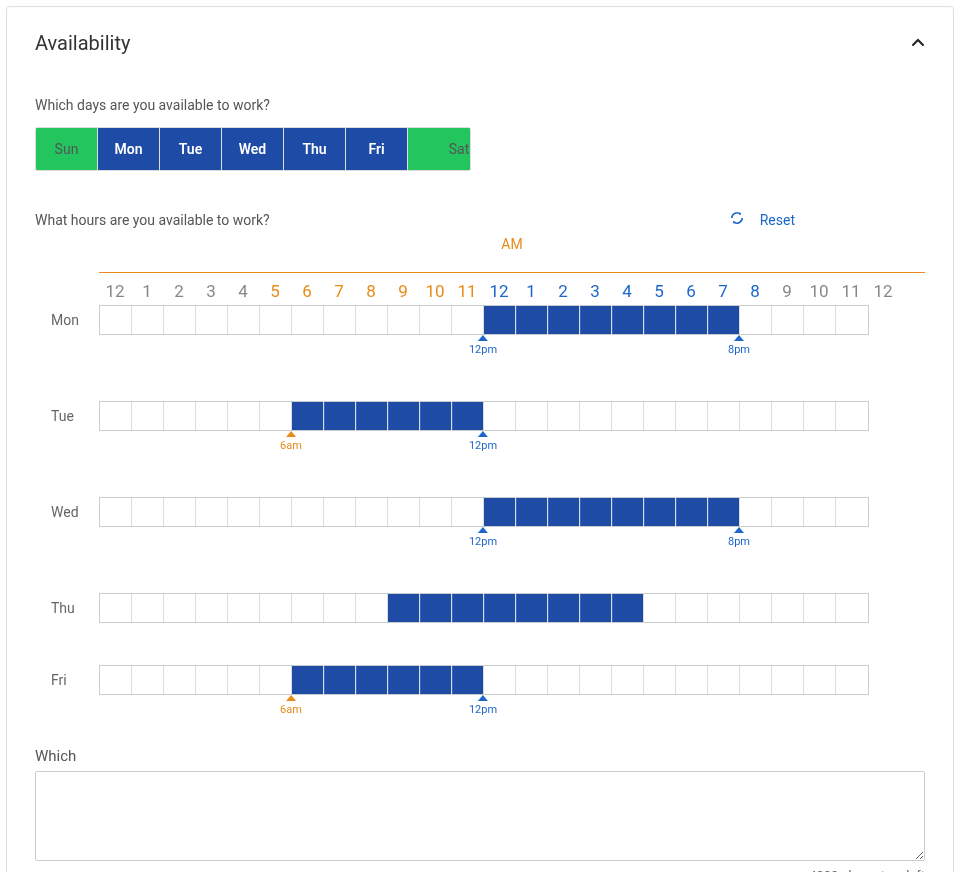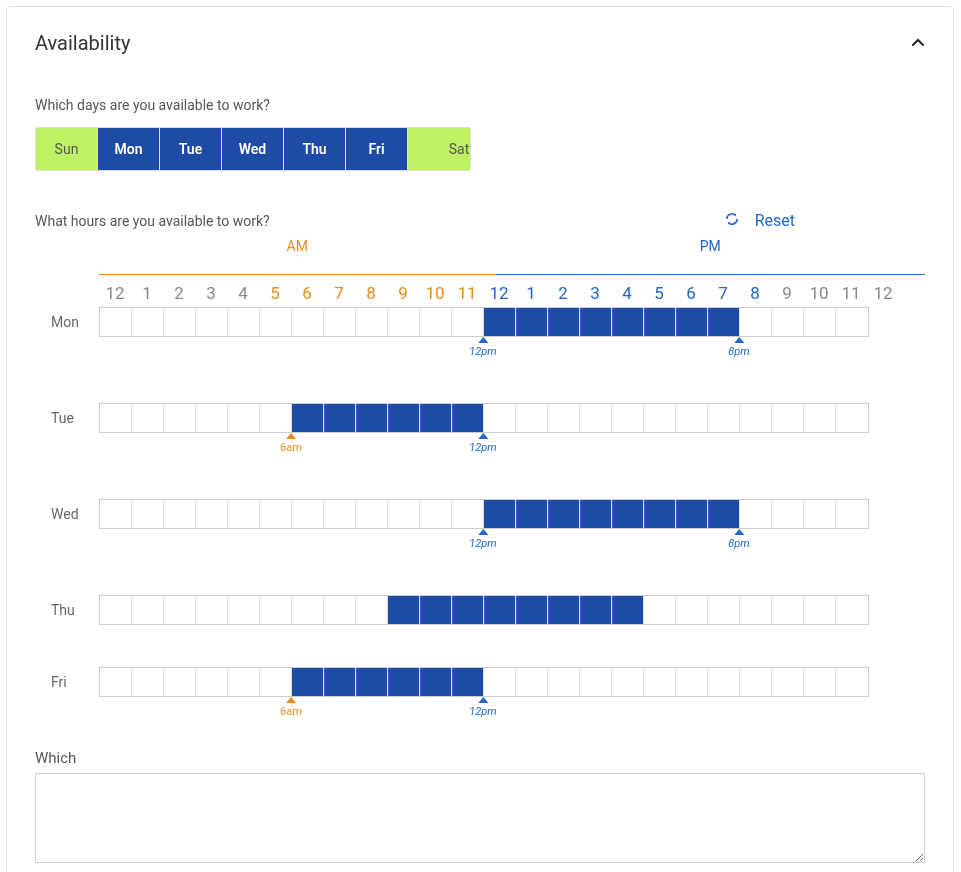--- a/index.html
+++ b/index.html
@@ -45,42 +45,42 @@
     margin-bottom: 40px;
   }
   .day-btn {
     width: 62px;
     height: 42px;
     display: flex;
     align-items: center;
     justify-content: center;
     font-size: 14px;
     cursor: pointer;
-    background: #bef264;
+    background: #22c55e;
     color: #555;
     border-right: 1px solid #ddd;
   }
   .day-btn:last-child { border-right: none; padding-left: 40px; }
   .day-btn.selected {
     background: #1e4ba6;
     color: #fff;
     font-weight: 600;
   }
   .hours-header {
     display: flex;
     justify-content: space-between;
     align-items: center;
     margin-bottom: 8px;
   }
   .reset-link {
     color: #1e66c9;
-    font-size: 16px;
+    font-size: 14px;
     cursor: pointer;
     display: flex;
-    align-items: flex-start;
+    align-items: center;
     gap: 16px;
     margin-right: 130px;
   }
   .refresh-icon svg { width: 14px; height: 14px; }
   .timeline-area {
     margin-left: 16px;
   }
   .ampm-row {
     display: flex;
     margin-left: 48px;
@@ -151,21 +151,21 @@
   }
   .marker .tri {
     width: 0; height: 0;
     border-left: 5px solid transparent;
     border-right: 5px solid transparent;
     margin: 0 auto 2px auto;
   }
   .marker.am .tri { border-bottom: 6px solid #e88b1a; }
   .marker.pm .tri { border-bottom: 6px solid #1e66c9; }
   .marker.am .mlabel { color: #e88b1a; }
-  .marker.pm .mlabel { color: #1e66c9; font-style: italic; }
+  .marker.pm .mlabel { color: #1e66c9; }
   .mlabel { font-size: 11px; }
   .notes-section { margin-top: 10px; }
   .notes-label { color: #555; font-size: 15px; margin-bottom: 6px; }
   textarea.notes {
     width: 100%;
     height: 90px;
     border: 1px solid #ccc;
     border-radius: 2px;
     padding: 6px;
     font-family: inherit;
@@ -213,21 +213,20 @@
             <path d="M4 14.5 L3.6 11.8 L6.3 12.2 Z" fill="#1e66c9"></path>
           </svg>
       </span>
       <span>Reset</span>
     </div>
   </div>
 
   <div class="timeline-area">
     <div class="ampm-row">
       <div class="ampm am">AM</div>
-      <div class="ampm pm" style="flex:1.083">PM</div>
     </div>
     <div class="hour-labels" id="hour-labels">
         <div class="hour-label inactive">12</div>
         <div class="hour-label inactive">1</div>
         <div class="hour-label inactive">2</div>
         <div class="hour-label inactive">3</div>
         <div class="hour-label inactive">4</div>
         <div class="hour-label am">5</div>
         <div class="hour-label am">6</div>
         <div class="hour-label am">7</div>

